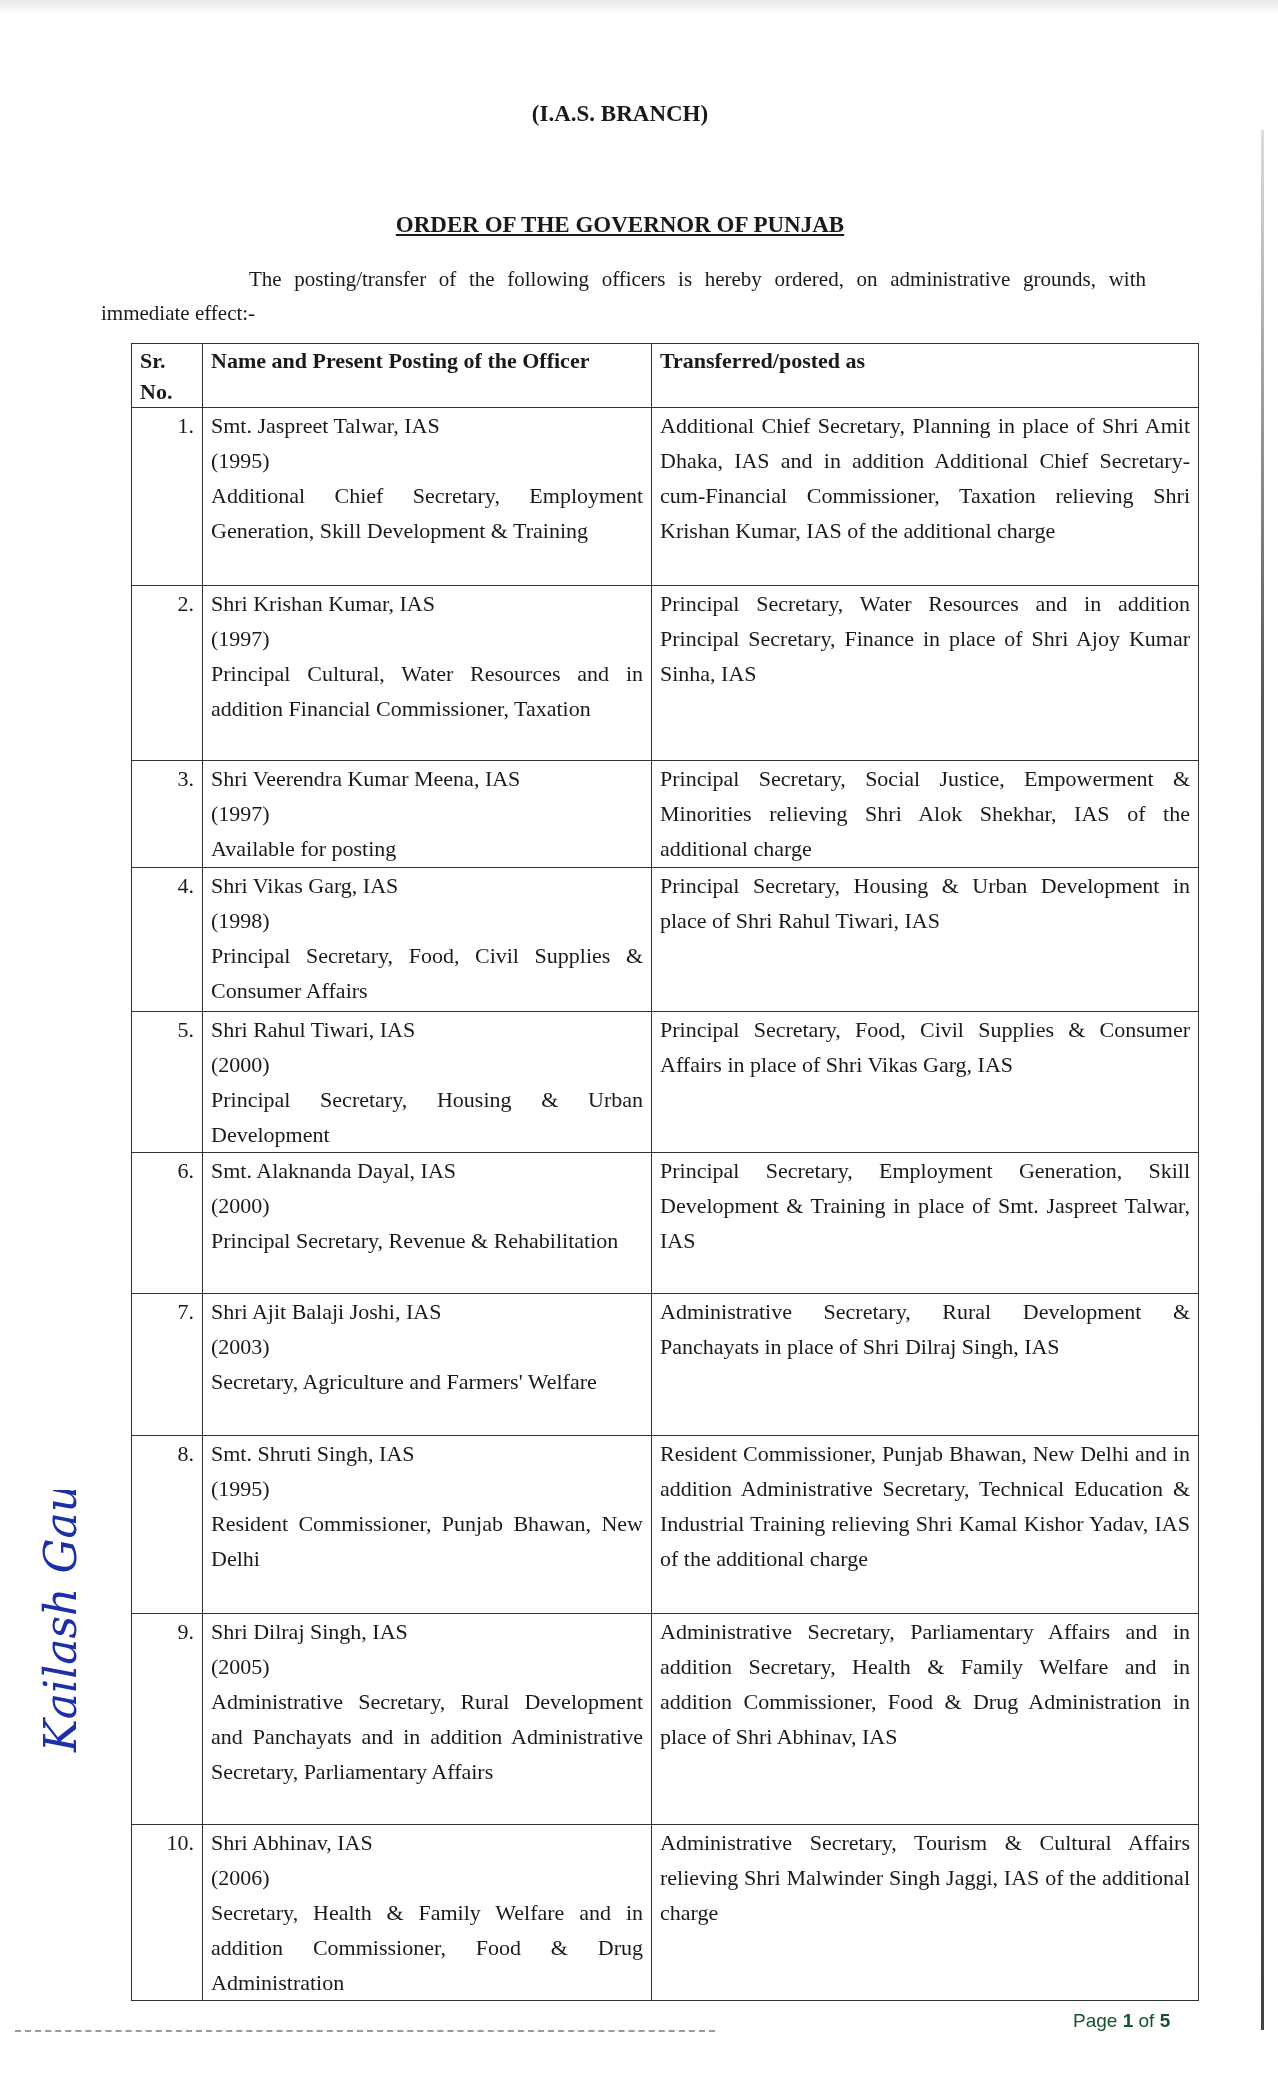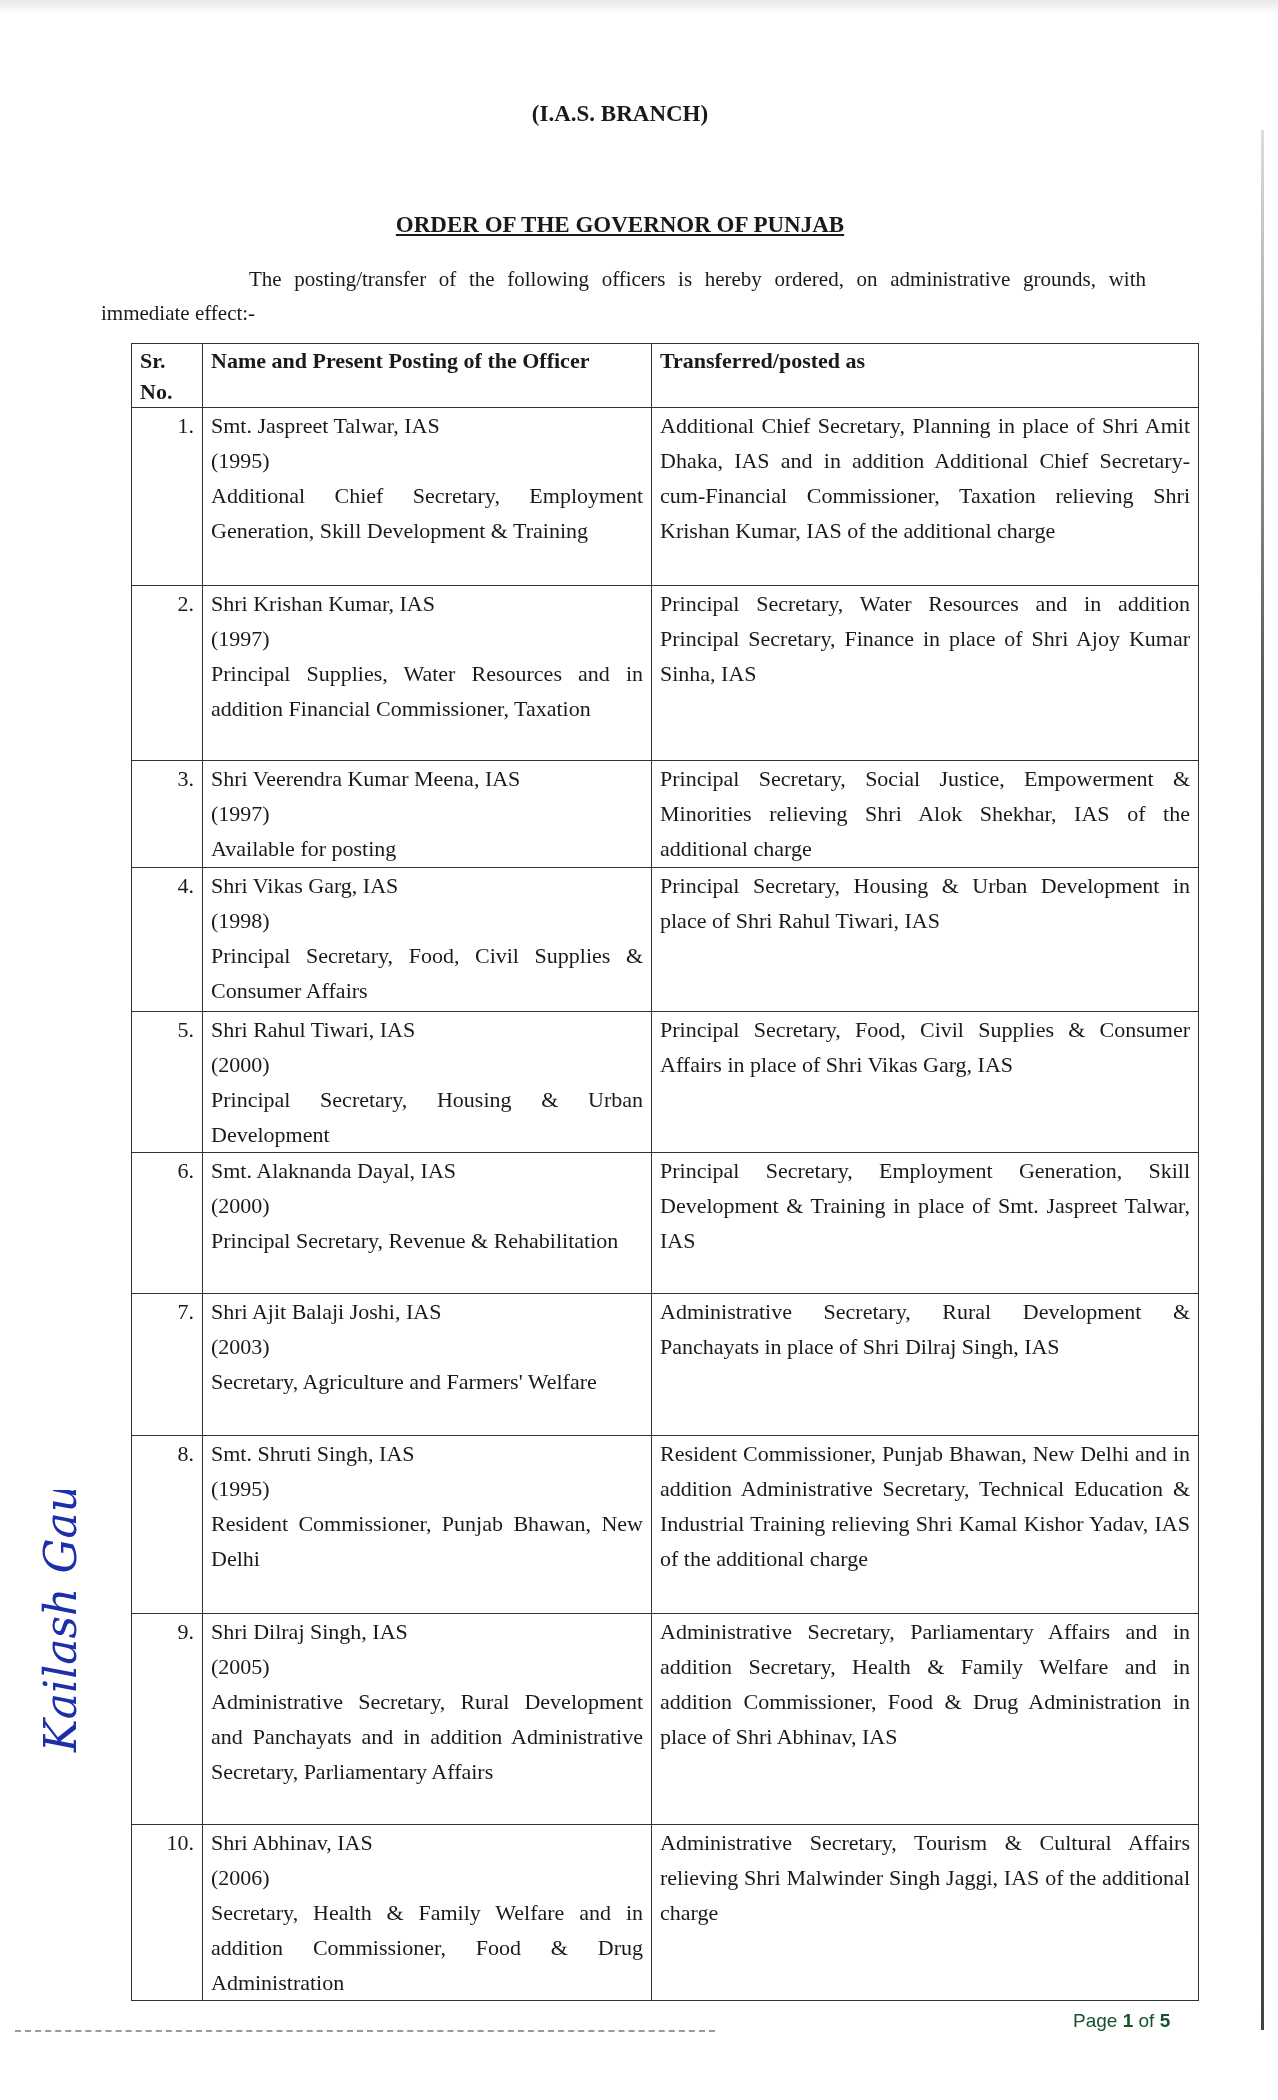--- a/index.html
+++ b/index.html
@@ -89,21 +89,21 @@
     </tr>
   </thead>
   <tbody id="rows">
       <tr style="height: 178px;">
         <td class="sr">1.</td>
         <td class="just"><span class="name-line">Smt. Jaspreet Talwar, IAS</span><span class="batch-line">(1995)</span><span>Additional Chief Secretary, Employment Generation, Skill Development &amp; Training</span></td>
         <td class="just">Additional Chief Secretary, Planning in place of Shri Amit Dhaka, IAS and in addition Additional Chief Secretary-cum-Financial Commissioner, Taxation relieving Shri Krishan Kumar, IAS of the additional charge</td>
       </tr>
       <tr style="height: 175px;">
         <td class="sr">2.</td>
-        <td class="just"><span class="name-line">Shri Krishan Kumar, IAS</span><span class="batch-line">(1997)</span><span>Principal Supplies, Water Resources and in addition Financial Commissioner, Taxation</span></td>
+        <td class="just"><span class="name-line">Shri Krishan Kumar, IAS</span><span class="batch-line">(1997)</span><span>Principal Cultural, Water Resources and in addition Financial Commissioner, Taxation</span></td>
         <td class="just">Principal Secretary, Water Resources and in addition Principal Secretary, Finance in place of Shri Ajoy Kumar Sinha, IAS</td>
       </tr>
       <tr style="height: 107px;">
         <td class="sr">3.</td>
         <td class="just"><span class="name-line">Shri Veerendra Kumar Meena, IAS</span><span class="batch-line">(1997)</span><span>Available for posting</span></td>
         <td class="just">Principal Secretary, Social Justice, Empowerment &amp; Minorities relieving Shri Alok Shekhar, IAS of the additional charge</td>
       </tr>
       <tr style="height: 144px;">
         <td class="sr">4.</td>
         <td class="just"><span class="name-line">Shri Vikas Garg, IAS</span><span class="batch-line">(1998)</span><span>Principal Secretary, Food, Civil Supplies &amp; Consumer Affairs</span></td>

